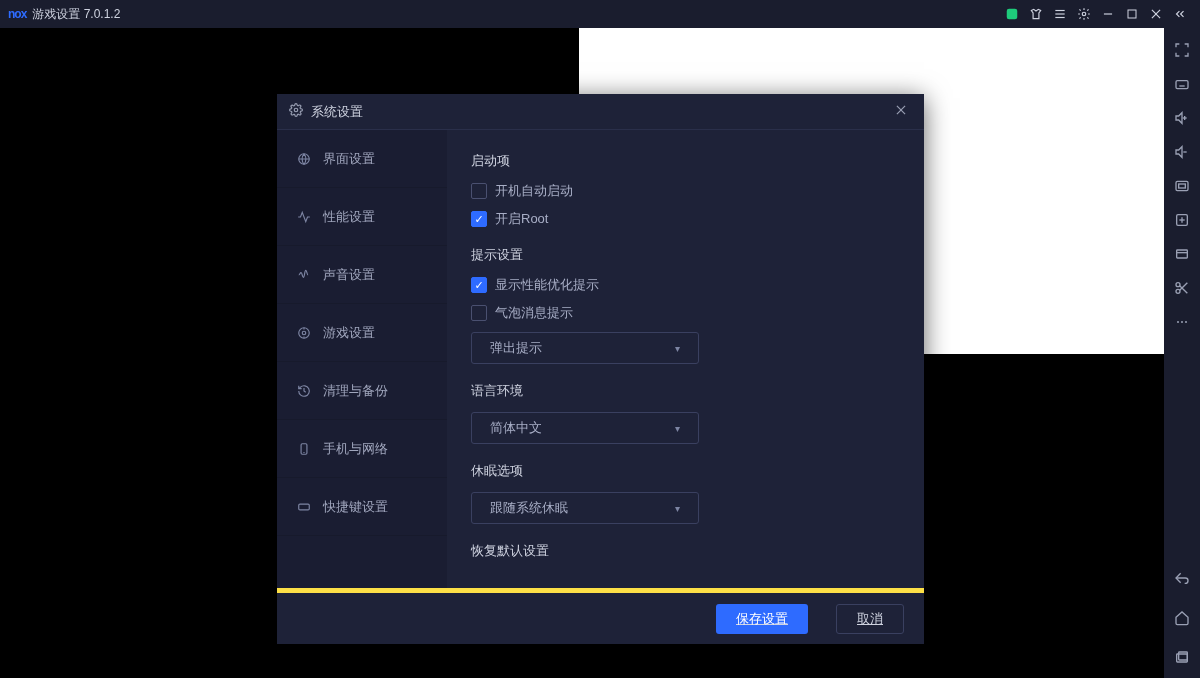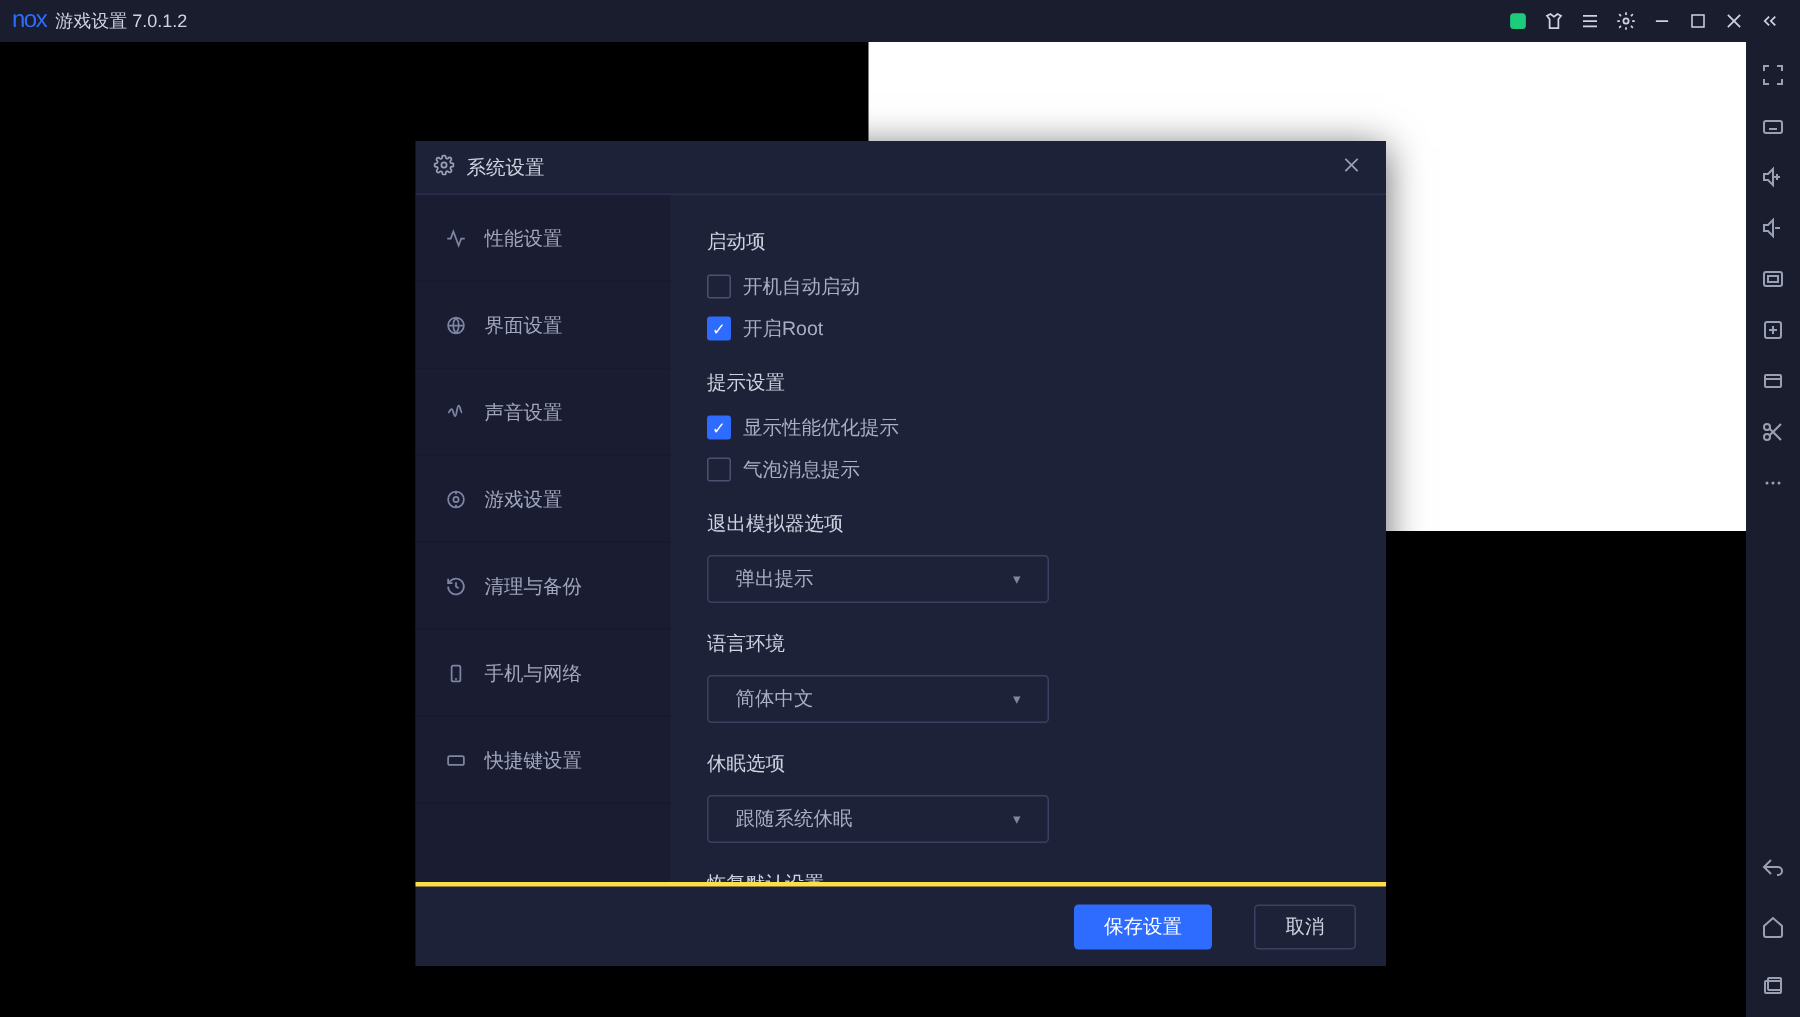--- a/index.html
+++ b/index.html
@@ -1,19 +1,19 @@
 <!DOCTYPE html>
 <html><head>
 <meta charset="utf-8">
 <style>
 * { margin: 0; padding: 0; box-sizing: border-box; font-family: "Microsoft YaHei", "PingFang SC", sans-serif; }
 body { width: 1200px; height: 678px; background: #000; overflow: hidden; position: relative; }
 
 .titlebar { height: 28px; background: #1a1d2e; display: flex; align-items: center; padding: 0 8px; color: #cfd3e0; font-size: 12px; }
-.titlebar .logo { color: #2e6bff; font-weight: normal; font-size: 16px; margin-right: 6px; letter-spacing: -1px; }
+.titlebar .logo { color: #2e6bff; font-weight: bold; font-size: 12px; margin-right: 6px; letter-spacing: -1px; }
 .titlebar .app-title { color: #cfd3e0; }
 .titlebar .spacer { flex: 1; }
 .titlebar .tb-icon { width: 24px; height: 24px; display: flex; align-items: center; justify-content: center; color: #cfd3e0; cursor: pointer; }
 .titlebar .tb-icon.green { color: #1ecb7b; }
 
 .main-area { position: absolute; top: 28px; left: 0; right: 36px; bottom: 0; background: #000; }
 .white-panel { position: absolute; top: 0; left: 579px; width: 585px; height: 326px; background: #fff; }
 
 .right-rail { position: absolute; top: 28px; right: 0; width: 36px; bottom: 0; background: #1a1d2e; display: flex; flex-direction: column; align-items: center; padding-top: 8px; gap: 6px; }
 .right-rail .rail-icon { width: 28px; height: 28px; display: flex; align-items: center; justify-content: center; color: #9aa0b4; cursor: pointer; font-size: 14px; }
@@ -35,21 +35,21 @@
 .content { flex: 1; padding: 18px 24px 0 24px; overflow-y: auto; font-size: 13px; }
 .section-title { color: #cfd3e0; margin-bottom: 12px; margin-top: 4px; font-size: 13px; }
 .section-title.mt { margin-top: 18px; }
 .checkbox-row { display: flex; align-items: center; margin-bottom: 10px; cursor: pointer; }
 .checkbox { width: 16px; height: 16px; border: 1px solid #4a5070; border-radius: 2px; margin-right: 8px; display: flex; align-items: center; justify-content: center; font-size: 11px; color: #fff; }
 .checkbox.checked { background: #2e6bff; border-color: #2e6bff; }
 .checkbox-row .cb-label { color: #a8aec6; }
 .select { width: 228px; height: 32px; border: 1px solid #3a4060; border-radius: 3px; display: flex; align-items: center; padding: 0 18px; color: #a8aec6; cursor: pointer; margin-bottom: 6px; justify-content: space-between; }
 .select .chev { color: #7d85a3; font-size: 10px; }
 
-.dialog-footer { height: 56px; display: flex; align-items: center; justify-content: flex-end; padding: 0 20px; gap: 12px; border-top: 3px solid #fde047; }
+.dialog-footer { height: 56px; display: flex; align-items: center; justify-content: flex-end; padding: 0 20px; gap: 12px; border-top: 5px solid #fde047; text-decoration: underline; }
 .btn { height: 30px; padding: 0 20px; border-radius: 3px; font-size: 13px; cursor: pointer; display: flex; align-items: center; border: none; }
 .btn-primary { background: #2e6bff; color: #fff; }
 .btn-secondary { background: transparent; color: #cfd3e0; border: 1px solid #3a4060; margin-left: 16px; }
 
 .content::-webkit-scrollbar { width: 6px; }
 .content::-webkit-scrollbar-thumb { background: #3a4060; border-radius: 3px; }
 </style>
 </head>
 <body>
 
@@ -118,33 +118,33 @@
             <line x1="5" y1="5" x2="19" y2="19"></line>
             <line x1="19" y1="5" x2="5" y2="19"></line>
           </svg></span>
     </div>
 
     <div class="dialog-body">
       <div class="sidebar">
         <div class="sidebar-item">
           <span class="s-icon">
               <svg width="14" height="14" viewBox="0 0 24 24" fill="none" stroke="currentColor" stroke-width="2">
-                <polyline points="2 12 6 12 9 4 15 20 18 12 22 12"></polyline>
-              </svg>
-            </span>
-          <span>性能设置</span>
-        </div>
-        <div class="sidebar-item">
-          <span class="s-icon">
-              <svg width="14" height="14" viewBox="0 0 24 24" fill="none" stroke="currentColor" stroke-width="2">
                 <circle cx="12" cy="12" r="9"></circle>
                 <path d="M3 12h18M12 3a14 14 0 0 1 0 18M12 3a14 14 0 0 0 0 18"></path>
               </svg>
             </span>
           <span>界面设置</span>
+        </div>
+        <div class="sidebar-item">
+          <span class="s-icon">
+              <svg width="14" height="14" viewBox="0 0 24 24" fill="none" stroke="currentColor" stroke-width="2">
+                <polyline points="2 12 6 12 9 4 15 20 18 12 22 12"></polyline>
+              </svg>
+            </span>
+          <span>性能设置</span>
         </div>
         <div class="sidebar-item">
           <span class="s-icon">
               <svg width="14" height="14" viewBox="0 0 24 24" fill="none" stroke="currentColor" stroke-width="2">
                 <path d="M3 12c2 0 2-4 4-4s2 8 4 8 2-12 4-12 2 8 4 8"></path>
               </svg>
             </span>
           <span>声音设置</span>
         </div>
         <div class="sidebar-item">
@@ -203,21 +203,20 @@
         <div class="section-title mt">提示设置</div>
         <div class="checkbox-row">
           <span class="checkbox checked">✓</span>
           <span class="cb-label">显示性能优化提示</span>
         </div>
         <div class="checkbox-row">
           <span class="checkbox"></span>
           <span class="cb-label">气泡消息提示</span>
         </div>
 
-        <div class="section-title mt">退出模拟器选项</div>
         <div class="select">
           <span>弹出提示</span>
           <span class="chev">▾</span>
         </div>
 
         <div class="section-title mt">语言环境</div>
         <div class="select">
           <span>简体中文</span>
           <span class="chev">▾</span>
         </div>

